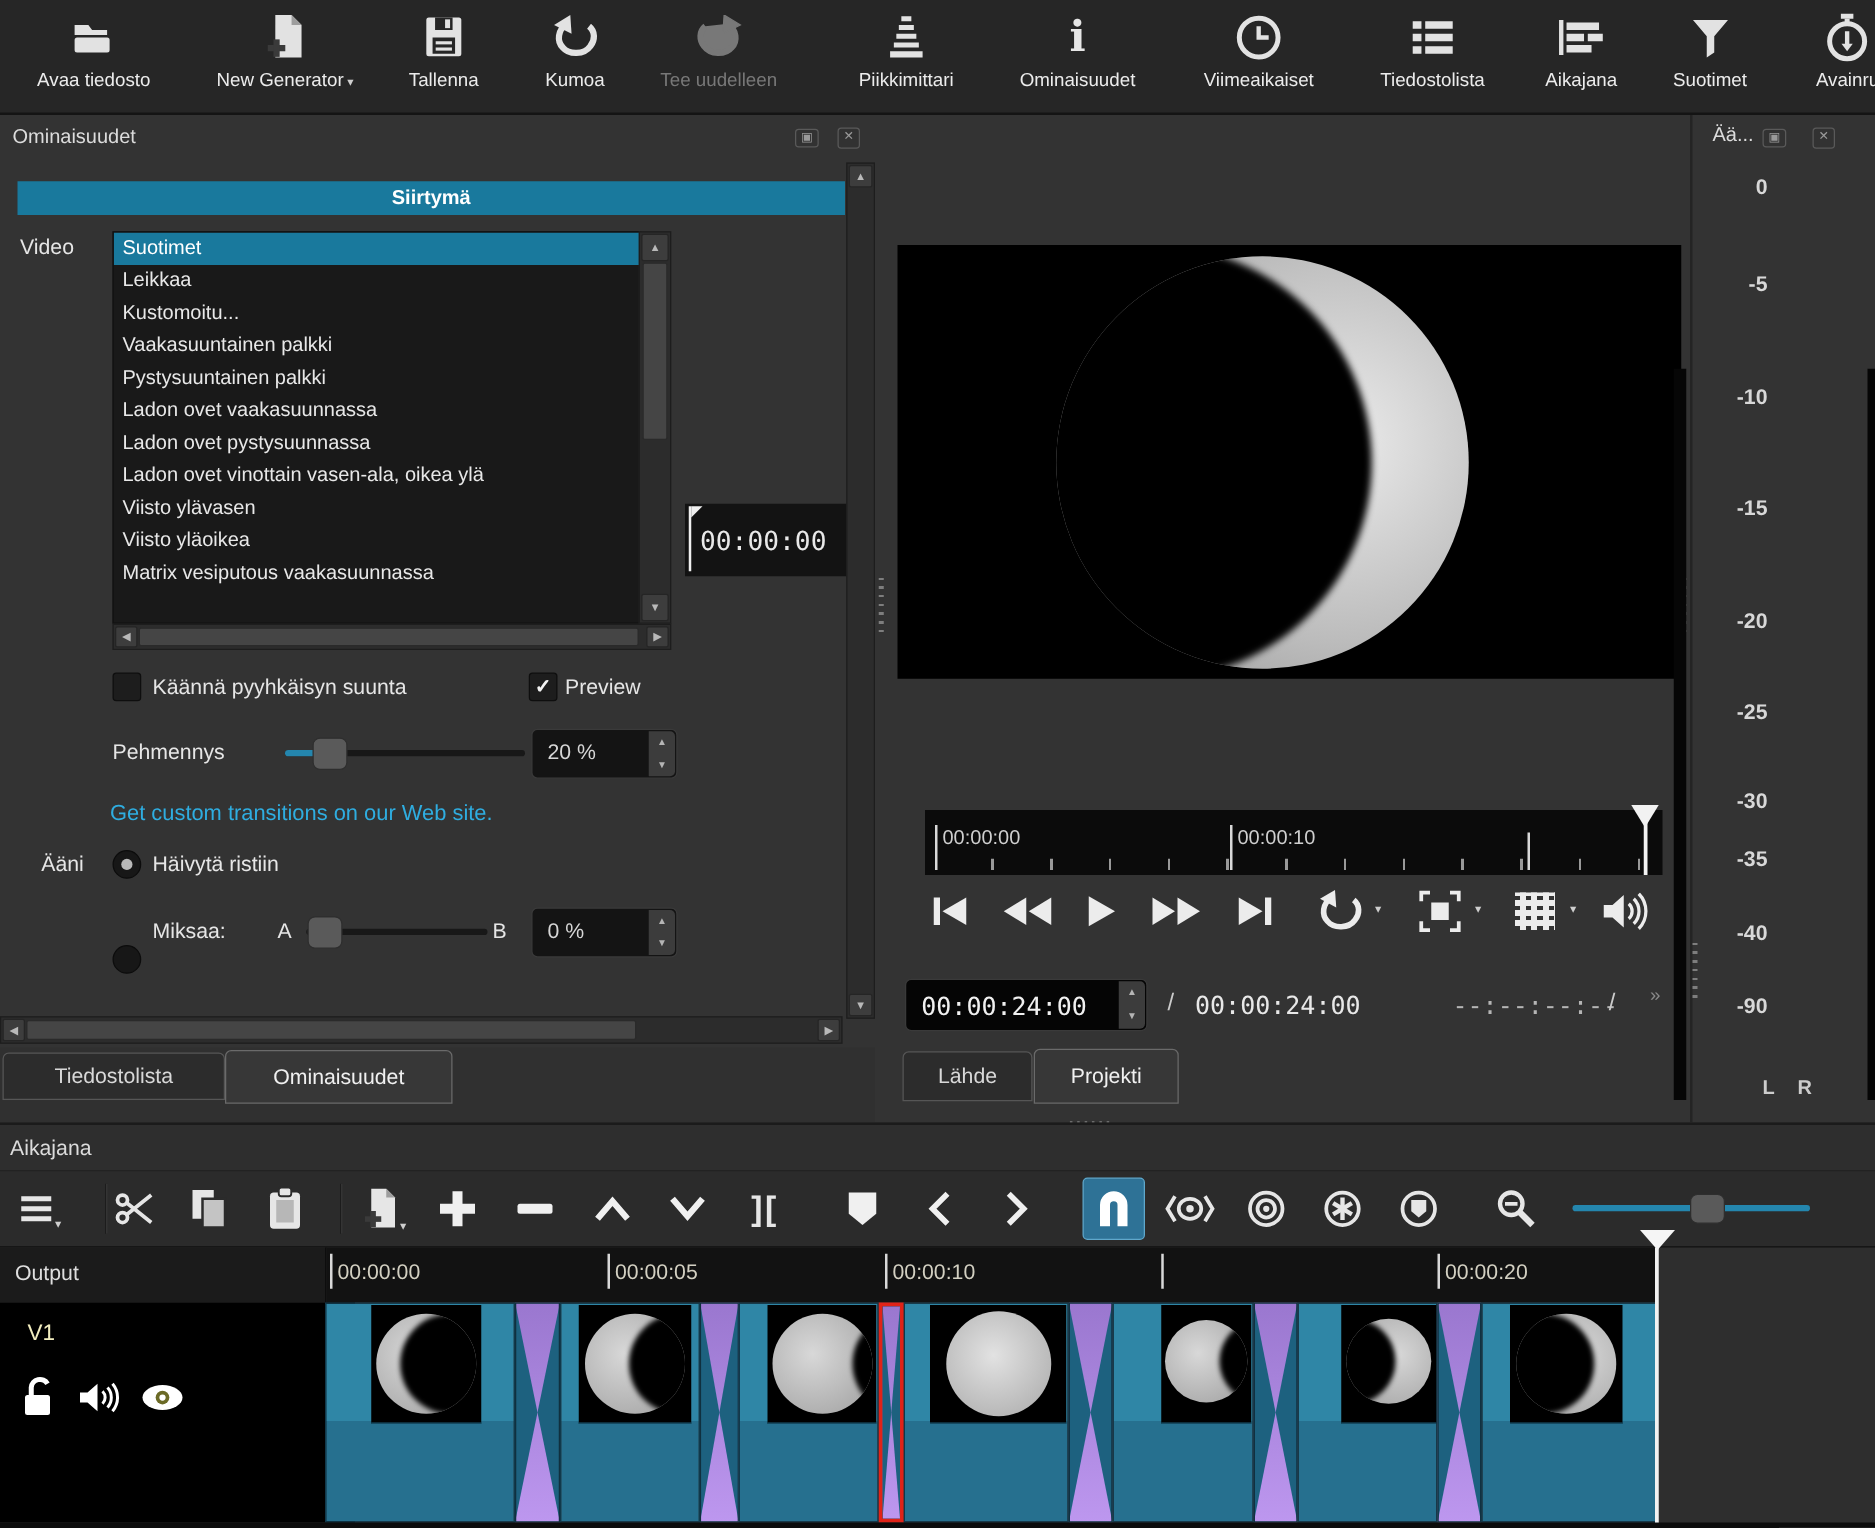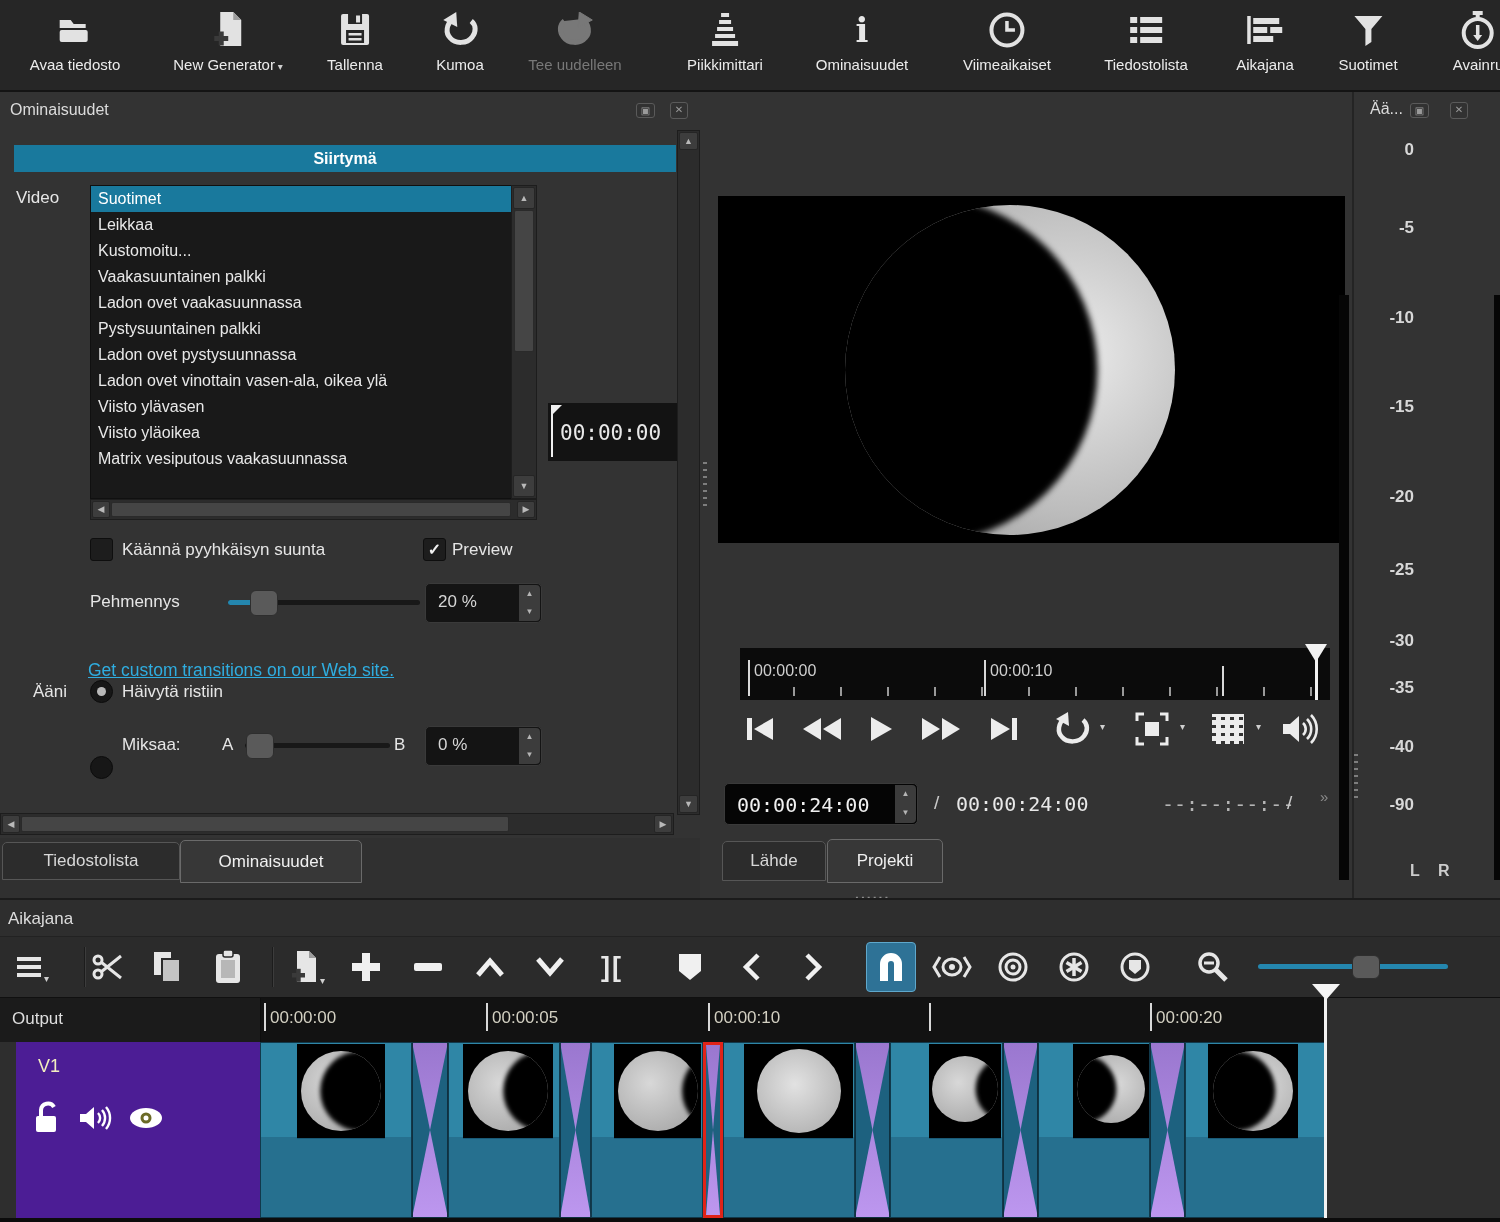--- a/index.html
+++ b/index.html
@@ -228,22 +228,22 @@
 
   <div class="abs section-hdr" style="left:14px;top:53px;width:662px;height:27px;">Siirtymä</div>
 
   <div class="abs lbl17" style="left:16px;top:96px;">Video</div>
 
   <div class="abs listbox" style="left:90px;top:93px;width:421px;height:312px;">
     <div class="opt sel">Suotimet</div>
     <div class="opt">Leikkaa</div>
     <div class="opt">Kustomoitu...</div>
     <div class="opt">Vaakasuuntainen palkki</div>
+    <div class="opt">Pystysuuntainen palkki</div>
     <div class="opt">Ladon ovet vaakasuunnassa</div>
-    <div class="opt">Pystysuuntainen palkki</div>
     <div class="opt">Ladon ovet pystysuunnassa</div>
     <div class="opt">Ladon ovet vinottain vasen-ala, oikea ylä</div>
     <div class="opt">Viisto ylävasen</div>
     <div class="opt">Viisto yläoikea</div>
     <div class="opt">Matrix vesiputous vaakasuunnassa</div>
   </div>
 
   <div class="abs sbar" style="left:511px;top:93px;width:24px;height:312px;">
     <div class="sbtn" style="left:1px;top:1px;width:20px;height:20px;line-height:20px;">▲</div>
     <div class="sthumb" style="left:2px;top:24px;width:18px;height:140px;"></div>
@@ -272,21 +272,21 @@
   <div class="abs slider-fill" style="left:228px;top:508px;width:40px;"></div>
   <div class="abs slider-handle" style="left:250px;top:498px;"></div>
   <div class="abs spin" style="left:425px;top:491px;width:115px;height:38px;">
     <div class="val">20 %</div>
     <div class="arrows">
         <div>▲</div>
         <div>▼</div>
       </div>
   </div>
 
-  <div class="abs" style="left:88px;top:548px;font-size:17.5px;color:#2fade0;text-decoration:underline;margin-top:20px;">Get custom transitions on our Web site.</div>
+  <div class="abs" style="left:88px;top:548px;font-size:17.5px;color:#2fade0;">Get custom transitions on our Web site.</div>
 
   <div class="abs lbl17" style="left:33px;top:590px;">Ääni</div>
   <div class="abs radio sel" style="left:90px;top:588px;"></div>
   <div class="abs lbl17" style="left:122px;top:590px;">Häivytä ristiin</div>
 
   <div class="abs radio" style="left:90px;top:641px;"></div>
   <div class="abs lbl17" style="left:122px;top:643px;">Miksaa:</div>
   <div class="abs lbl17" style="left:222px;top:643px;">A</div>
   <div class="abs slider-track" style="left:245px;top:651px;width:145px;"></div>
   <div class="abs slider-handle" style="left:246px;top:641px;"></div>
@@ -591,21 +591,21 @@
     <div class="tick" style="left:447px;top:5px;height:28px;"></div>
     <div class="ruler-lbl" style="left:453px;">00:00:10</div>
     <div class="tick" style="left:668px;top:5px;height:28px;"></div>
     <div class="ruler-lbl" style="left:674px;margin-top:48px;">00:00:15</div>
     <div class="tick" style="left:889px;top:5px;height:28px;"></div>
     <div class="ruler-lbl" style="left:895px;">00:00:20</div>
   </div>
 </div>
 
 <div class="abs" style="left:0;top:1042px;width:1500px;height:176px;background:#2e2e2e;">
-  <div class="abs" style="left:16px;top:0;width:284px;height:176px;background:#4c1d95;">
+  <div class="abs" style="left:0;top:0;width:284px;height:176px;background:#000000;">
     <div class="abs" style="left:22px;top:14px;font-size:18px;color:#f3eec0;">V1</div>
     <div class="abs" style="left:18px;top:58px;">
       <svg width="30" height="36" viewBox="0 0 30 36">
           <rect x="2" y="16" width="20" height="16" rx="2" fill="#fff"></rect>
           <path d="M7 16 V10 a7 7 0 0 1 13 -3" stroke="#fff" stroke-width="4" fill="none"></path>
         </svg>
     </div>
     <div class="abs" style="left:62px;top:62px;">
       <svg width="34" height="28" viewBox="0 0 34 28">
           <path d="M2 10 h6 l8 -7 v22 l-8 -7 H2 z" fill="#fff"></path>

